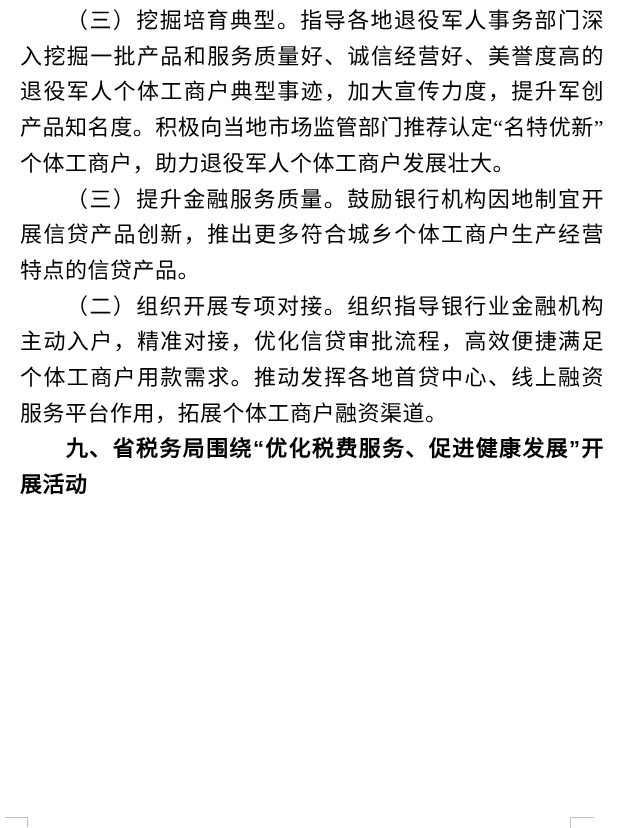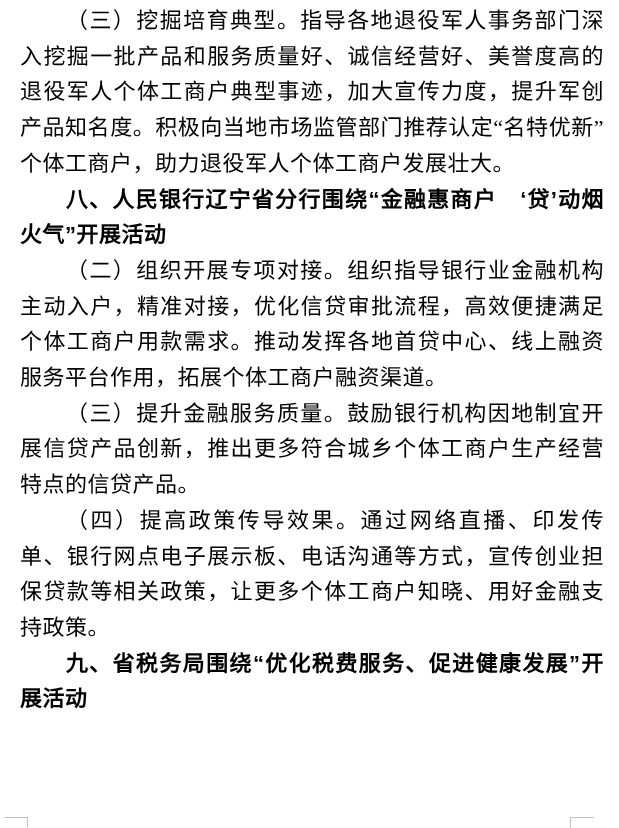--- a/index.html
+++ b/index.html
@@ -63,22 +63,20 @@
     border-top: 1px solid #c0c0c0;
     border-left: 1px solid #c0c0c0;
   }
 </style>
 </head>
 <body>
 
 <div class="page">
   <div class="text-area">
     <p class="para body">（三）挖掘培育典型。指导各地退役军人事务部门深入挖掘一批产品和服务质量好、诚信经营好、美誉度高的退役军人个体工商户典型事迹，加大宣传力度，提升军创产品知名度。积极向当地市场监管部门推荐认定“名特优新”个体工商户，助力退役军人个体工商户发展壮大。</p>
-    <p class="para heading">八、人民银行辽宁省分行围绕“金融惠商户　‘贷’动烟火气”开展活动</p>
+    <p class="para body">（三）提升金融服务质量。鼓励银行机构因地制宜开展信贷产品创新，推出更多符合城乡个体工商户生产经营特点的信贷产品。</p>
     <p class="para body">（二）组织开展专项对接。组织指导银行业金融机构主动入户，精准对接，优化信贷审批流程，高效便捷满足个体工商户用款需求。推动发挥各地首贷中心、线上融资服务平台作用，拓展个体工商户融资渠道。</p>
-    <p class="para body">（三）提升金融服务质量。鼓励银行机构因地制宜开展信贷产品创新，推出更多符合城乡个体工商户生产经营特点的信贷产品。</p>
-    <p class="para body">（四）提高政策传导效果。通过网络直播、印发传单、银行网点电子展示板、电话沟通等方式，宣传创业担保贷款等相关政策，让更多个体工商户知晓、用好金融支持政策。</p>
     <p class="para heading">九、省税务局围绕“优化税费服务、促进健康发展”开展活动</p>
   </div>
 
   <div class="crop-mark crop-mark-bottom-left"></div>
   <div class="crop-mark crop-mark-bottom-right"></div>
 </div>
 
 </body></html>

